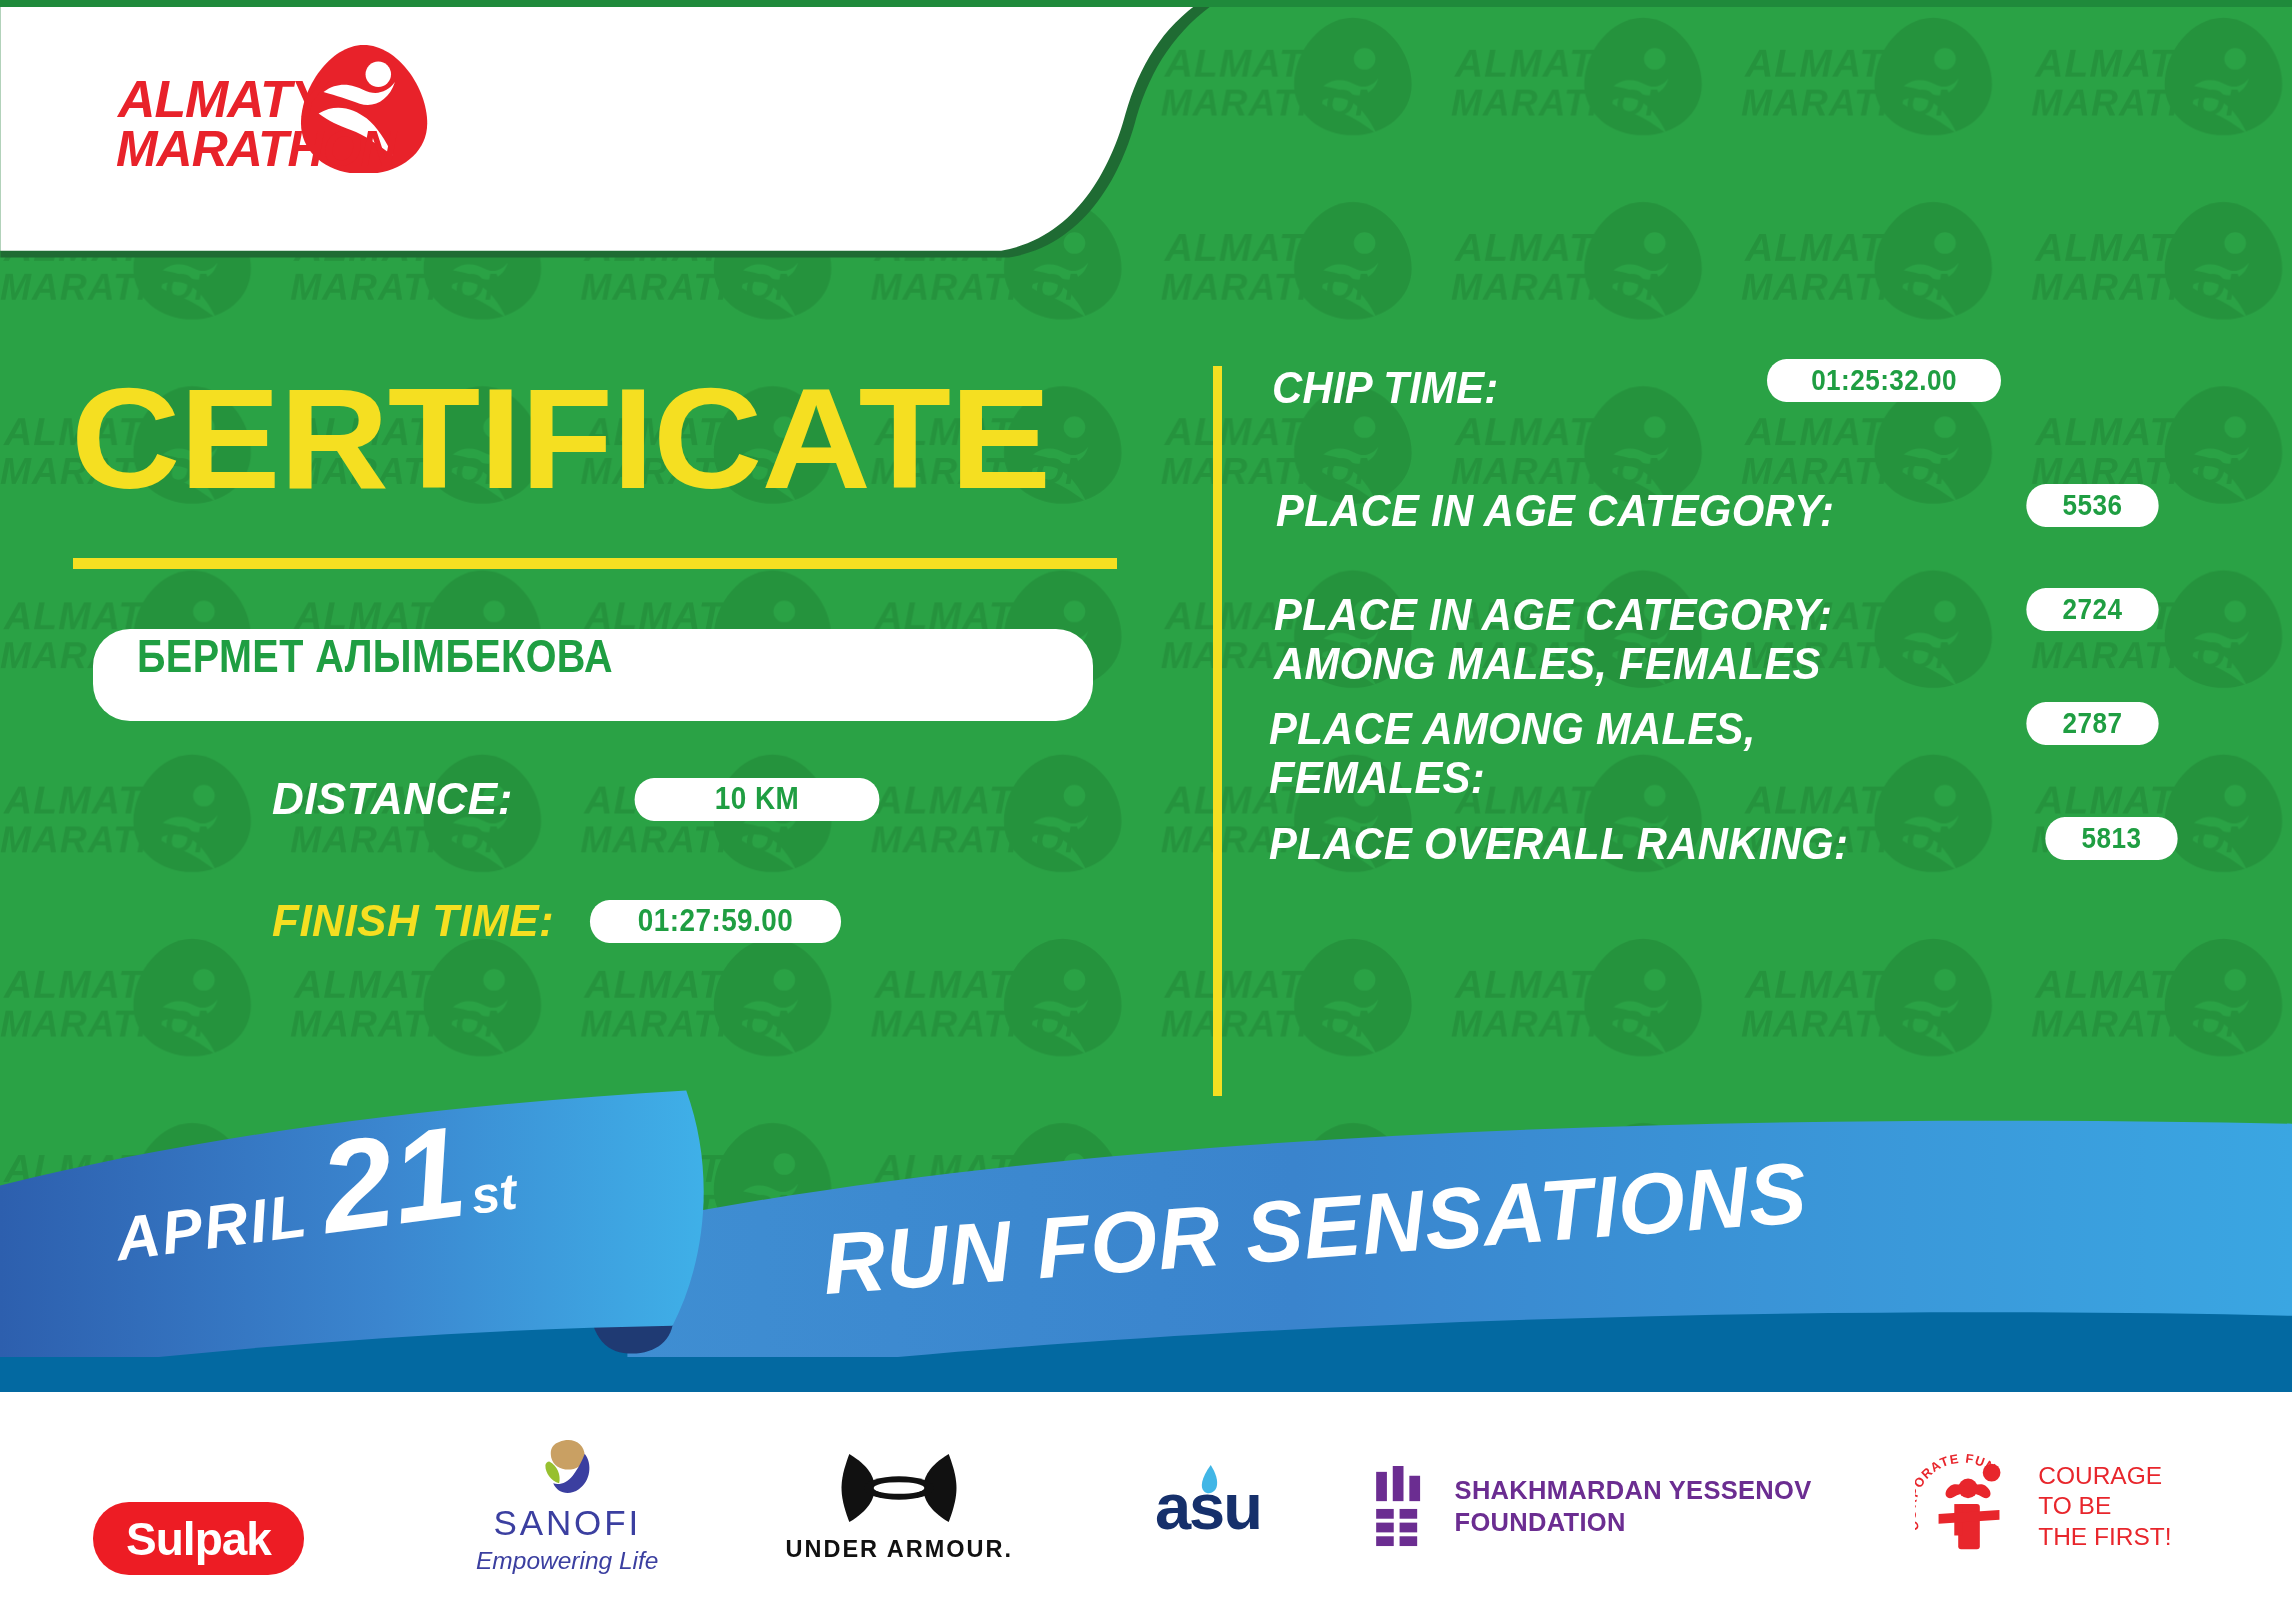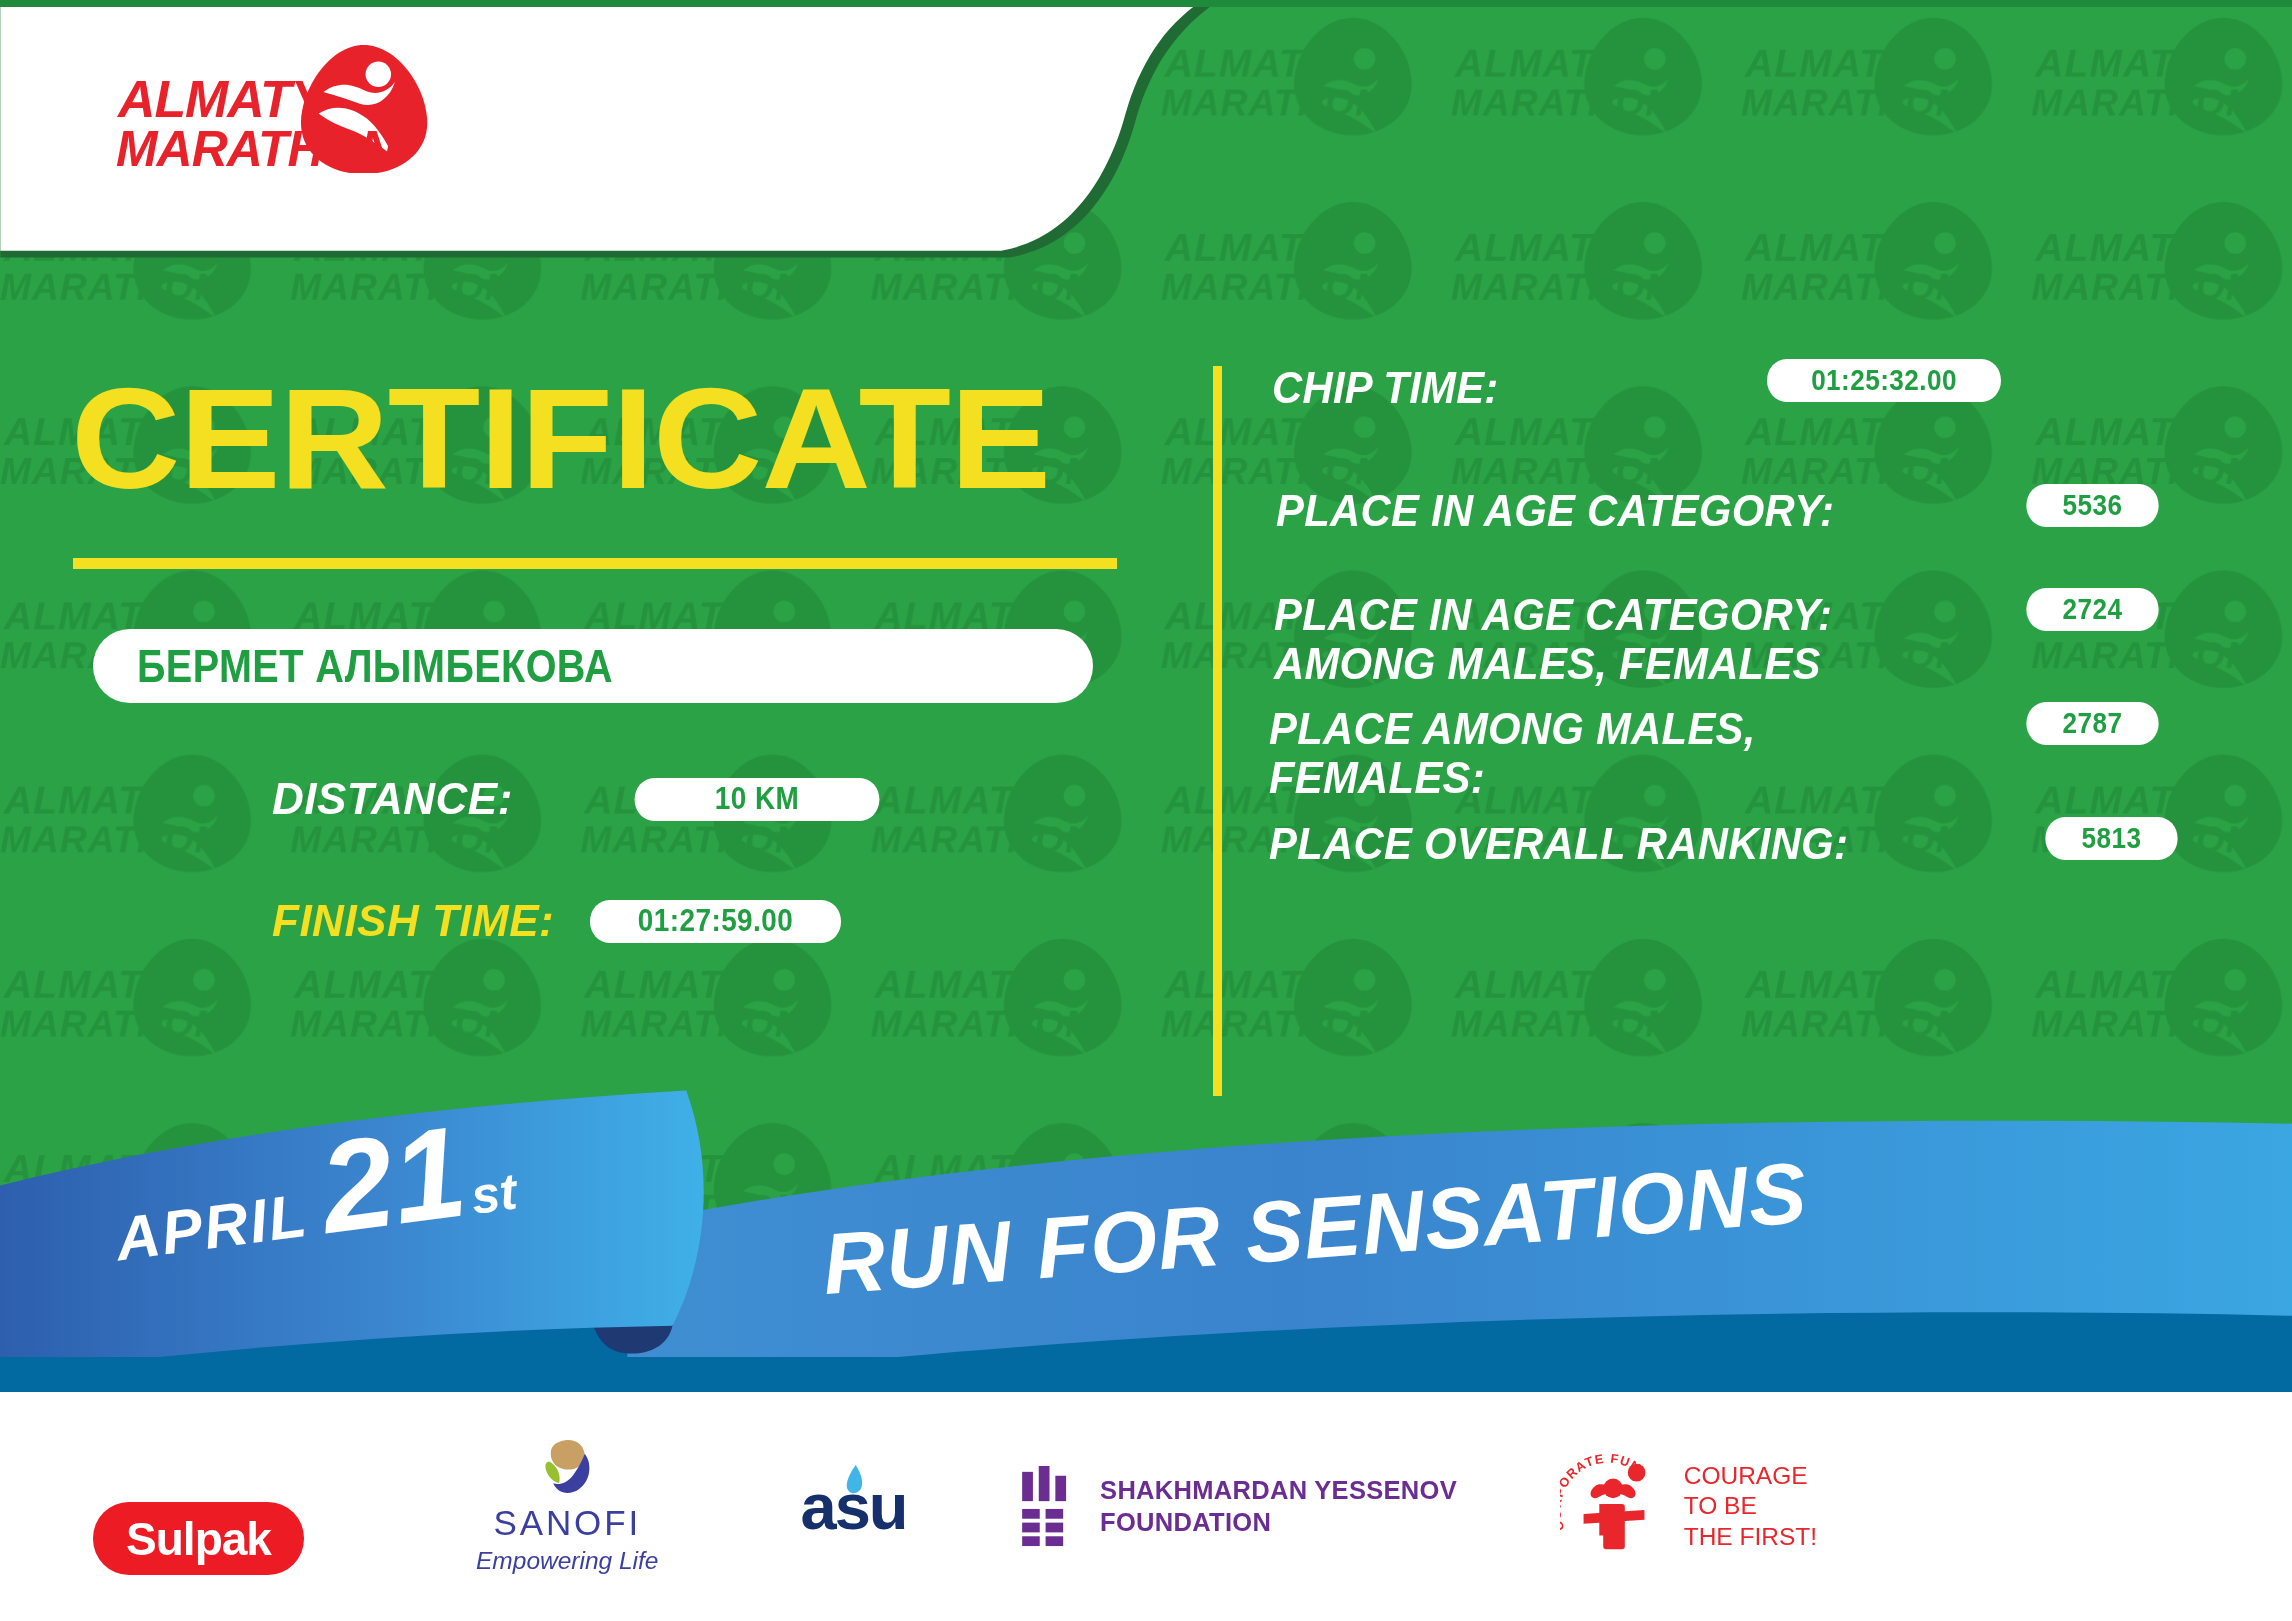--- a/index.html
+++ b/index.html
@@ -90,25 +90,24 @@
   }
   .title-rule {
     position: absolute;
     left: 73px; top: 235px;
     width: 1044px; height: 10.8px;
     background: #f5df21;
   }
   .name-pill {
     position: absolute;
     left: 93px; top: 306px;
-    width: 1000px; height: 74px;
+    width: 1000px; height: 92px;
     background: #ffffff;
     border-radius: 37px;
     display: flex;
-    align-items: center;
   }
   .name-text {
     margin-left: 44px;
     font-size: 46px;
     font-weight: bold;
     color: #1f9e42;
     letter-spacing: 0.5px;
     transform: scaleX(0.86);
     transform-origin: left center;
     white-space: nowrap;
@@ -472,20 +471,31 @@
           <path d="M52 4 c14 -6 26 2 26 14 c0 8 -6 13 -14 14 c-10 1 -18 -4 -20 -12 c-2 -9 2 -14 8 -16 Z" fill="#c9a063"></path>
           <path d="M78 16 c8 10 6 28 -6 36 c-10 7 -22 4 -26 -6 c6 2 14 0 20 -8 c6 -8 10 -16 12 -22 Z" fill="#3b3fa0"></path>
           <path d="M42 24 c8 4 12 14 10 22 c-8 -2 -14 -10 -14 -18 c0 -2 2 -4 4 -4 Z" fill="#97c02f"></path>
         </svg>
         <div class="sn-name">SANOFI</div>
         <div class="sn-tag">Empowering Life</div>
       </div>
     </div>
 
 
+    <div class="sponsor" style="margin-left:127px;">
+      <div class="sp-ua">
+        <svg width="116" height="76" viewBox="0 0 118 78" xmlns="http://www.w3.org/2000/svg">
+          <path d="M8 4 C28 16 34 28 34 39 C34 50 28 62 8 74 C2 58 0 48 0 39 C0 30 2 20 8 4 Z" fill="#111111"></path>
+          <path d="M110 4 C90 16 84 28 84 39 C84 50 90 62 110 74 C116 58 118 48 118 39 C118 30 116 20 110 4 Z" fill="#111111"></path>
+          <ellipse cx="59" cy="39" rx="36" ry="12" fill="#111111"></ellipse>
+          <ellipse cx="59" cy="39" rx="26" ry="6" fill="#ffffff"></ellipse>
+        </svg>
+        <div class="ua-name">UNDER ARMOUR.</div>
+      </div>
+    </div>
 
     <div class="sponsor" style="margin-left:142px;">
       <div style="position:relative;">
         <span class="sp-asu">asu</span>
         <svg width="23.5" height="33" viewBox="0 0 24 34" style="position:absolute;left:43px;top:-5.9px;" xmlns="http://www.w3.org/2000/svg">
           <path d="M13 2 C18 10 21 18 19 25 C17 31 10 33 6 29 C2 25 3 16 13 2 Z" fill="#41b6e6"></path>
         </svg>
       </div>
     </div>
 

